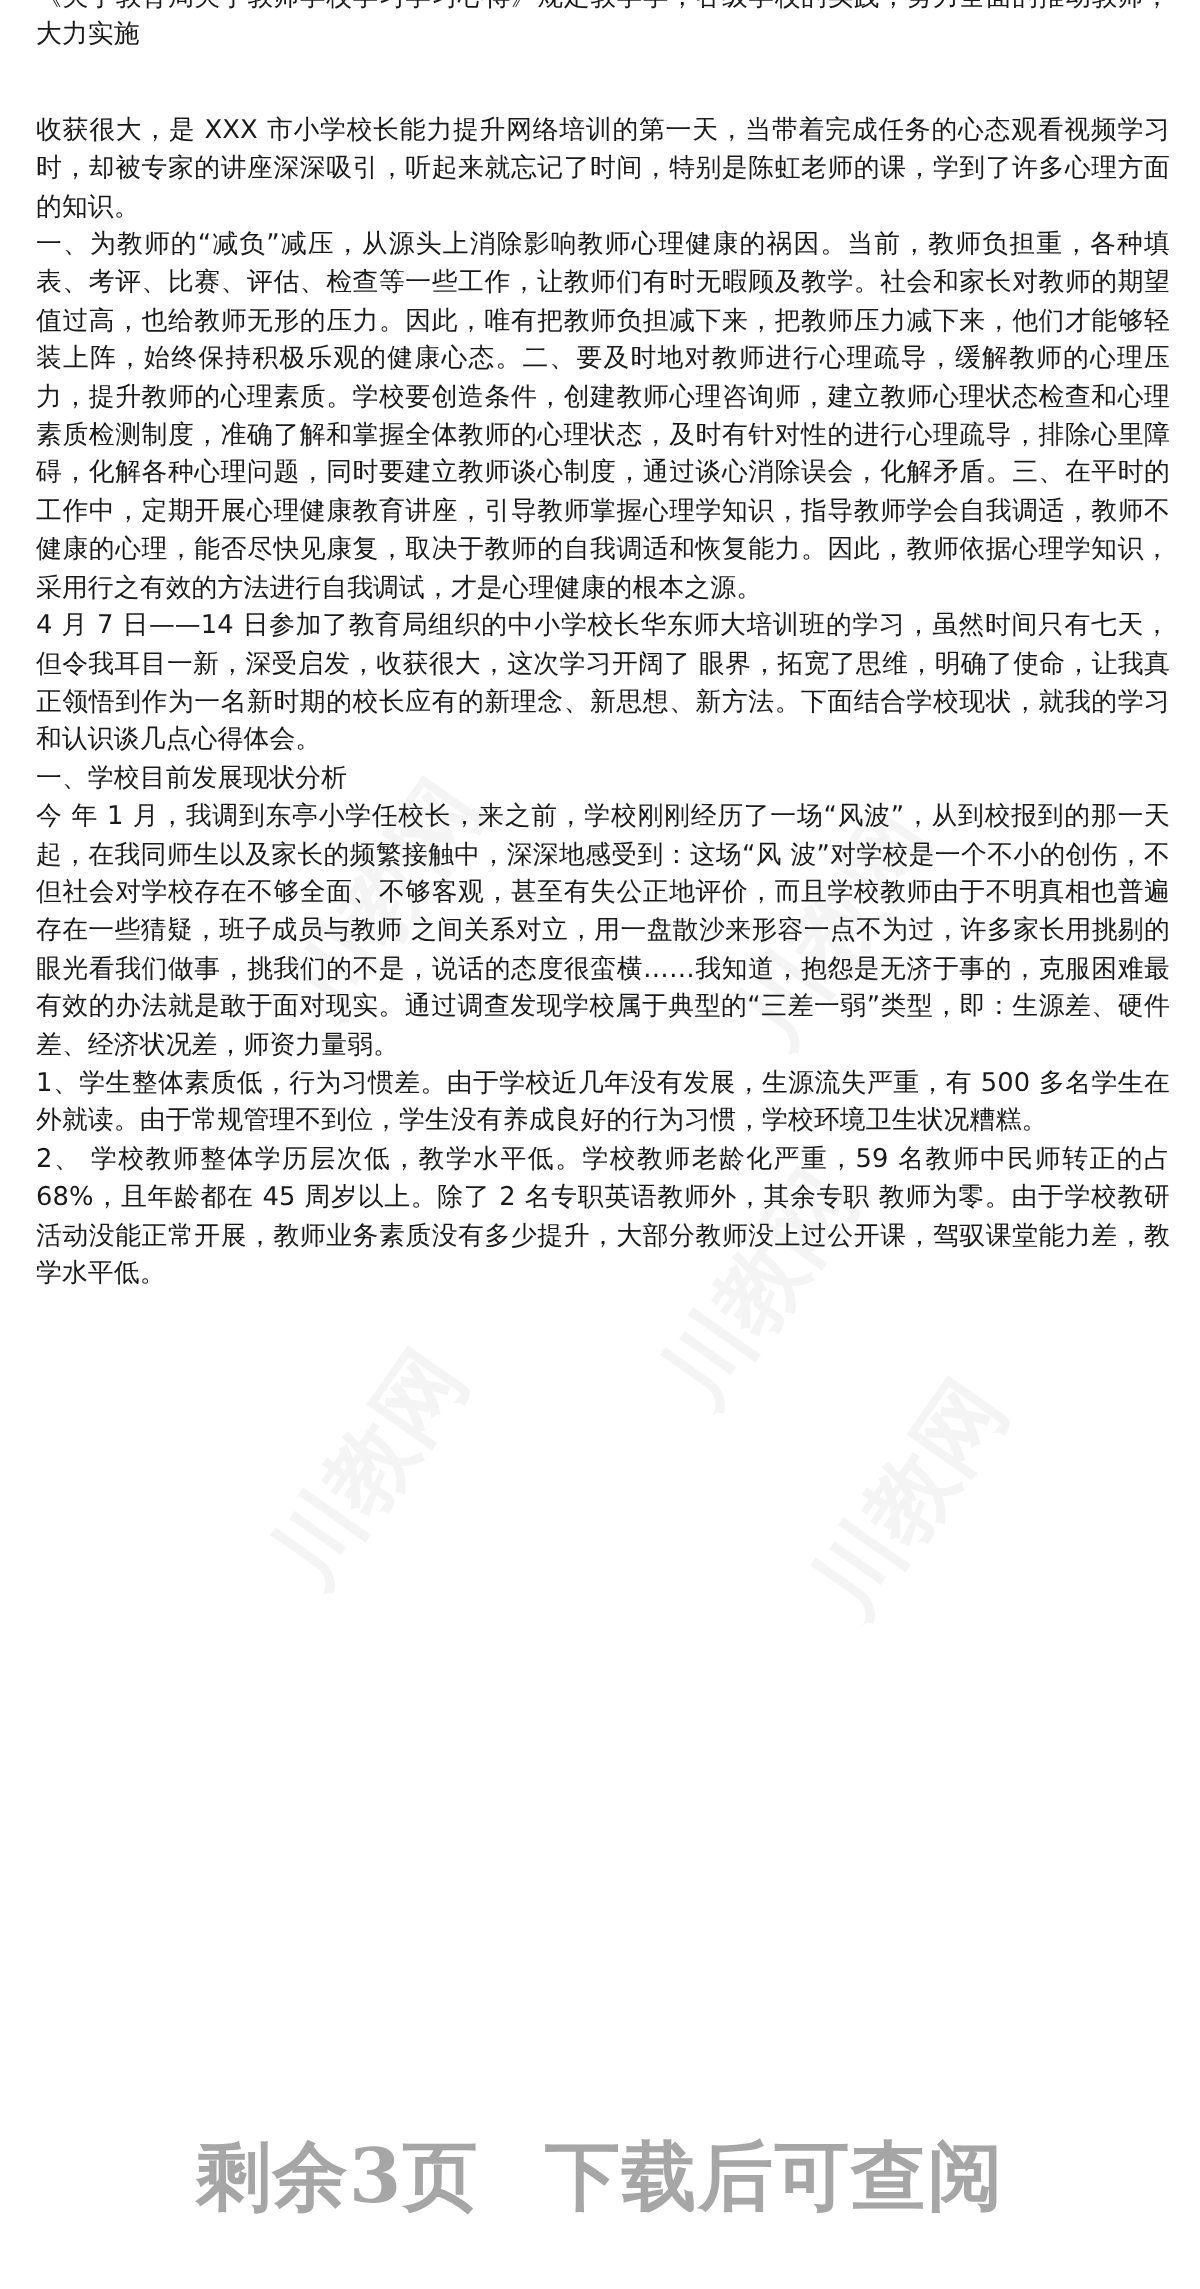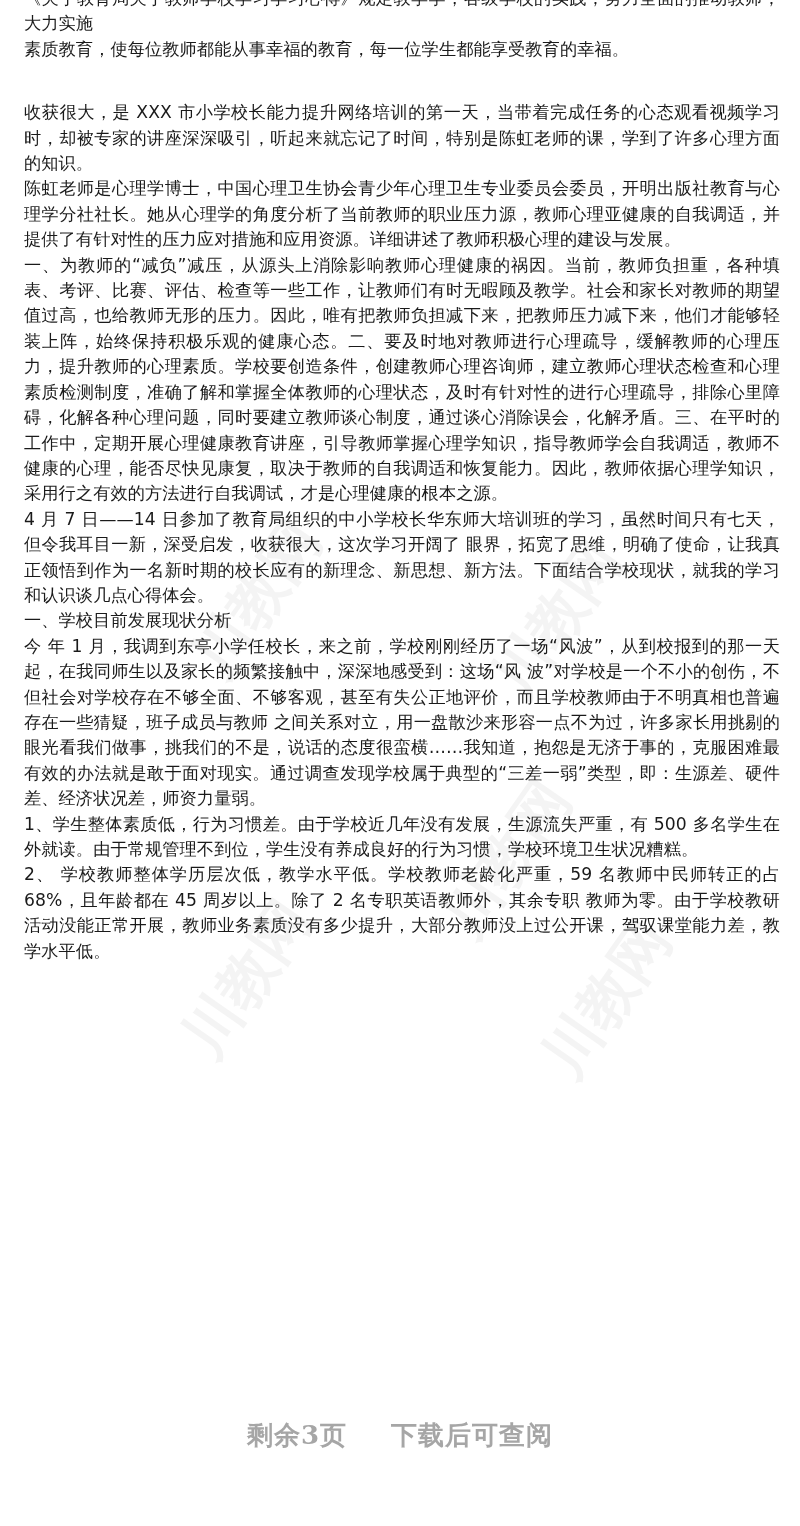--- a/index.html
+++ b/index.html
@@ -51,21 +51,21 @@
       pointer-events: none;
       white-space: nowrap;
       font-family: "DejaVu Sans", sans-serif;
     }
     .footer-banner {
       position: absolute;
       left: 0;
       top: 1418px;
       width: 800px;
       text-align: center;
-      font-size: 26px;
+      font-size: 50px;
       font-weight: bold;
       color: #a6a6a6;
       font-family: "DejaVu Serif", "Liberation Serif", serif;
       letter-spacing: 1px;
     }
     .footer-banner span {
       display: inline-block;
     }
     .footer-banner .sep {
       width: 44px;
@@ -77,24 +77,22 @@
 <div class="page">
 
   <div class="watermark" style="left:170px; top:560px;">川教网</div>
   <div class="watermark" style="left:470px; top:580px;">川教网</div>
   <div class="watermark" style="left:420px; top:820px;">川教网</div>
   <div class="watermark" style="left:160px; top:940px;">川教网</div>
   <div class="watermark" style="left:520px; top:960px;">川教网</div>
 
   <div class="doc">
     <p>《关于教育局关于教师学校学习学习心得》规定教学学，各级学校的实践，努力全面的推动教师，大力实施</p>
-    <p>素质教育，使每位教师都能从事幸福的教育，每一位学生都能享受教育的幸福。</p>
     <div class="gap"></div>
     <p>收获很大，是 XXX 市小学校长能力提升网络培训的第一天，当带着完成任务的心态观看视频学习时，却被专家的讲座深深吸引，听起来就忘记了时间，特别是陈虹老师的课，学到了许多心理方面的知识。</p>
-    <p>陈虹老师是心理学博士，中国心理卫生协会青少年心理卫生专业委员会委员，开明出版社教育与心理学分社社长。她从心理学的角度分析了当前教师的职业压力源，教师心理亚健康的自我调适，并提供了有针对性的压力应对措施和应用资源。详细讲述了教师积极心理的建设与发展。</p>
     <p>一、为教师的“减负”减压，从源头上消除影响教师心理健康的祸因。当前，教师负担重，各种填表、考评、比赛、评估、检查等一些工作，让教师们有时无暇顾及教学。社会和家长对教师的期望值过高，也给教师无形的压力。因此，唯有把教师负担减下来，把教师压力减下来，他们才能够轻装上阵，始终保持积极乐观的健康心态。二、要及时地对教师进行心理疏导，缓解教师的心理压力，提升教师的心理素质。学校要创造条件，创建教师心理咨询师，建立教师心理状态检查和心理素质检测制度，准确了解和掌握全体教师的心理状态，及时有针对性的进行心理疏导，排除心里障碍，化解各种心理问题，同时要建立教师谈心制度，通过谈心消除误会，化解矛盾。三、在平时的工作中，定期开展心理健康教育讲座，引导教师掌握心理学知识，指导教师学会自我调适，教师不健康的心理，能否尽快见康复，取决于教师的自我调适和恢复能力。因此，教师依据心理学知识，采用行之有效的方法进行自我调试，才是心理健康的根本之源。</p>
     <p>4 月 7 日——14 日参加了教育局组织的中小学校长华东师大培训班的学习，虽然时间只有七天，但令我耳目一新，深受启发，收获很大，这次学习开阔了 眼界，拓宽了思维，明确了使命，让我真正领悟到作为一名新时期的校长应有的新理念、新思想、新方法。下面结合学校现状，就我的学习和认识谈几点心得体会。</p>
     <p class="heading">一、学校目前发展现状分析</p>
     <p>今 年 1 月，我调到东亭小学任校长，来之前，学校刚刚经历了一场“风波”，从到校报到的那一天起，在我同师生以及家长的频繁接触中，深深地感受到：这场“风 波”对学校是一个不小的创伤，不但社会对学校存在不够全面、不够客观，甚至有失公正地评价，而且学校教师由于不明真相也普遍存在一些猜疑，班子成员与教师 之间关系对立，用一盘散沙来形容一点不为过，许多家长用挑剔的眼光看我们做事，挑我们的不是，说话的态度很蛮横……我知道，抱怨是无济于事的，克服困难最 有效的办法就是敢于面对现实。通过调查发现学校属于典型的“三差一弱”类型，即：生源差、硬件差、经济状况差，师资力量弱。</p>
     <p>1、学生整体素质低，行为习惯差。由于学校近几年没有发展，生源流失严重，有 500 多名学生在外就读。由于常规管理不到位，学生没有养成良好的行为习惯，学校环境卫生状况糟糕。</p>
     <p>2、 学校教师整体学历层次低，教学水平低。学校教师老龄化严重，59 名教师中民师转正的占 68%，且年龄都在 45 周岁以上。除了 2 名专职英语教师外，其余专职 教师为零。由于学校教研活动没能正常开展，教师业务素质没有多少提升，大部分教师没上过公开课，驾驭课堂能力差，教学水平低。</p>
   </div>
 
   <div class="footer-banner">
     <span>剩余3页</span><span class="sep"></span><span>下载后可查阅</span>

